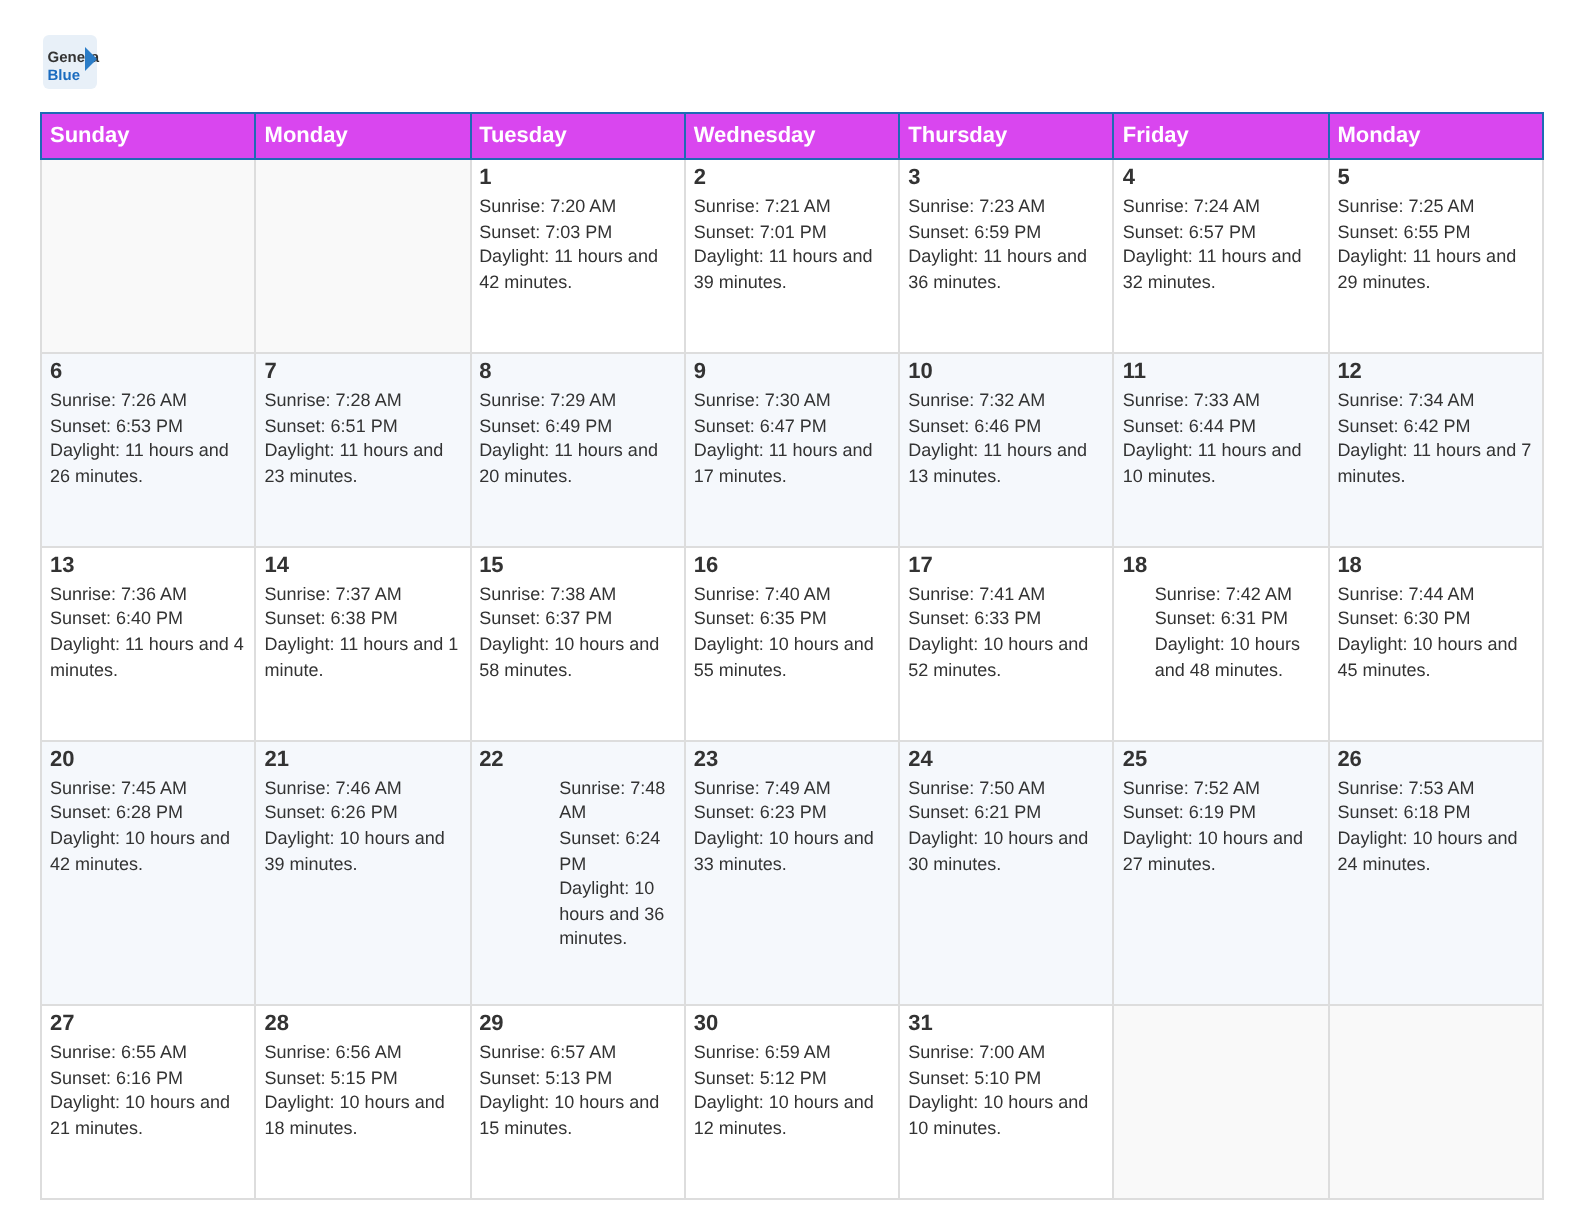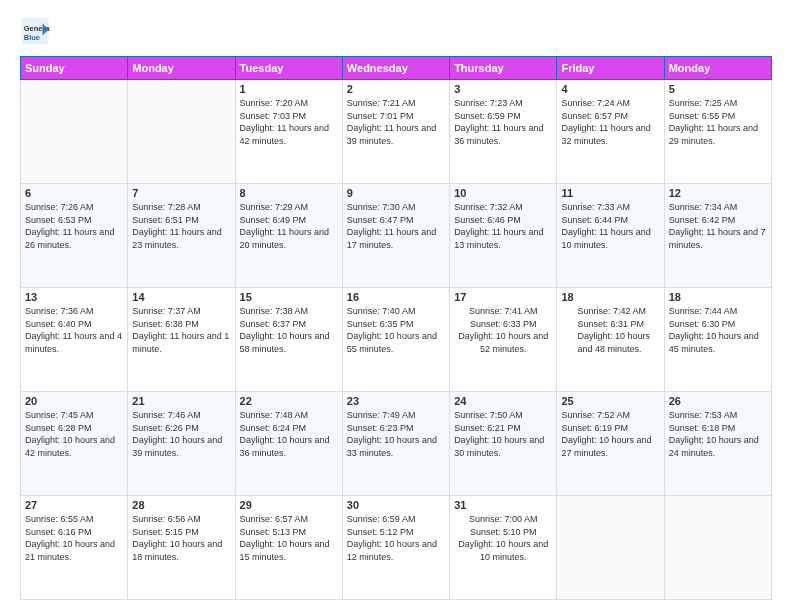--- a/index.html
+++ b/index.html
@@ -222,21 +222,21 @@
 Daylight: 10 hours and 58 minutes.</div>
           </td>
           <td>
             <span class="day-number">16</span>
             <div class="day-info" style="white-space: pre-line;">Sunrise: 7:40 AM
 Sunset: 6:35 PM
 Daylight: 10 hours and 55 minutes.</div>
           </td>
           <td>
             <span class="day-number">17</span>
-            <div class="day-info" style="white-space: pre-line; text-align: center;">Sunrise: 7:41 AM
+            <div class="day-info" style="white-space: pre-line;">Sunrise: 7:41 AM
 Sunset: 6:33 PM
 Daylight: 10 hours and 52 minutes.</div>
           </td>
           <td>
             <span class="day-number">18</span>
             <div class="day-info" style="white-space: pre-line; margin-left: 16px;">Sunrise: 7:42 AM
 Sunset: 6:31 PM
 Daylight: 10 hours and 48 minutes.</div>
           </td>
           <td>
@@ -254,21 +254,21 @@
 Daylight: 10 hours and 42 minutes.</div>
           </td>
           <td>
             <span class="day-number">21</span>
             <div class="day-info" style="white-space: pre-line;">Sunrise: 7:46 AM
 Sunset: 6:26 PM
 Daylight: 10 hours and 39 minutes.</div>
           </td>
           <td>
             <span class="day-number">22</span>
-            <div class="day-info" style="white-space: pre-line;">Sunrise: 7:48 AM
+            <div class="day-info" style="white-space: pre-line; margin-left: 40px;">Sunrise: 7:48 AM
 Sunset: 6:24 PM
 Daylight: 10 hours and 36 minutes.</div>
           </td>
           <td>
             <span class="day-number">23</span>
             <div class="day-info" style="white-space: pre-line;">Sunrise: 7:49 AM
 Sunset: 6:23 PM
 Daylight: 10 hours and 33 minutes.</div>
           </td>
           <td>
@@ -310,21 +310,21 @@
 Daylight: 10 hours and 15 minutes.</div>
           </td>
           <td>
             <span class="day-number">30</span>
             <div class="day-info" style="white-space: pre-line;">Sunrise: 6:59 AM
 Sunset: 5:12 PM
 Daylight: 10 hours and 12 minutes.</div>
           </td>
           <td>
             <span class="day-number">31</span>
-            <div class="day-info" style="white-space: pre-line; text-align: center;">Sunrise: 7:00 AM
+            <div class="day-info" style="white-space: pre-line;">Sunrise: 7:00 AM
 Sunset: 5:10 PM
 Daylight: 10 hours and 10 minutes.</div>
           </td>
           <td class="empty-cell"></td>
           <td class="empty-cell"></td>
         </tr>
       </tbody>
   </table>
 </div>
 

